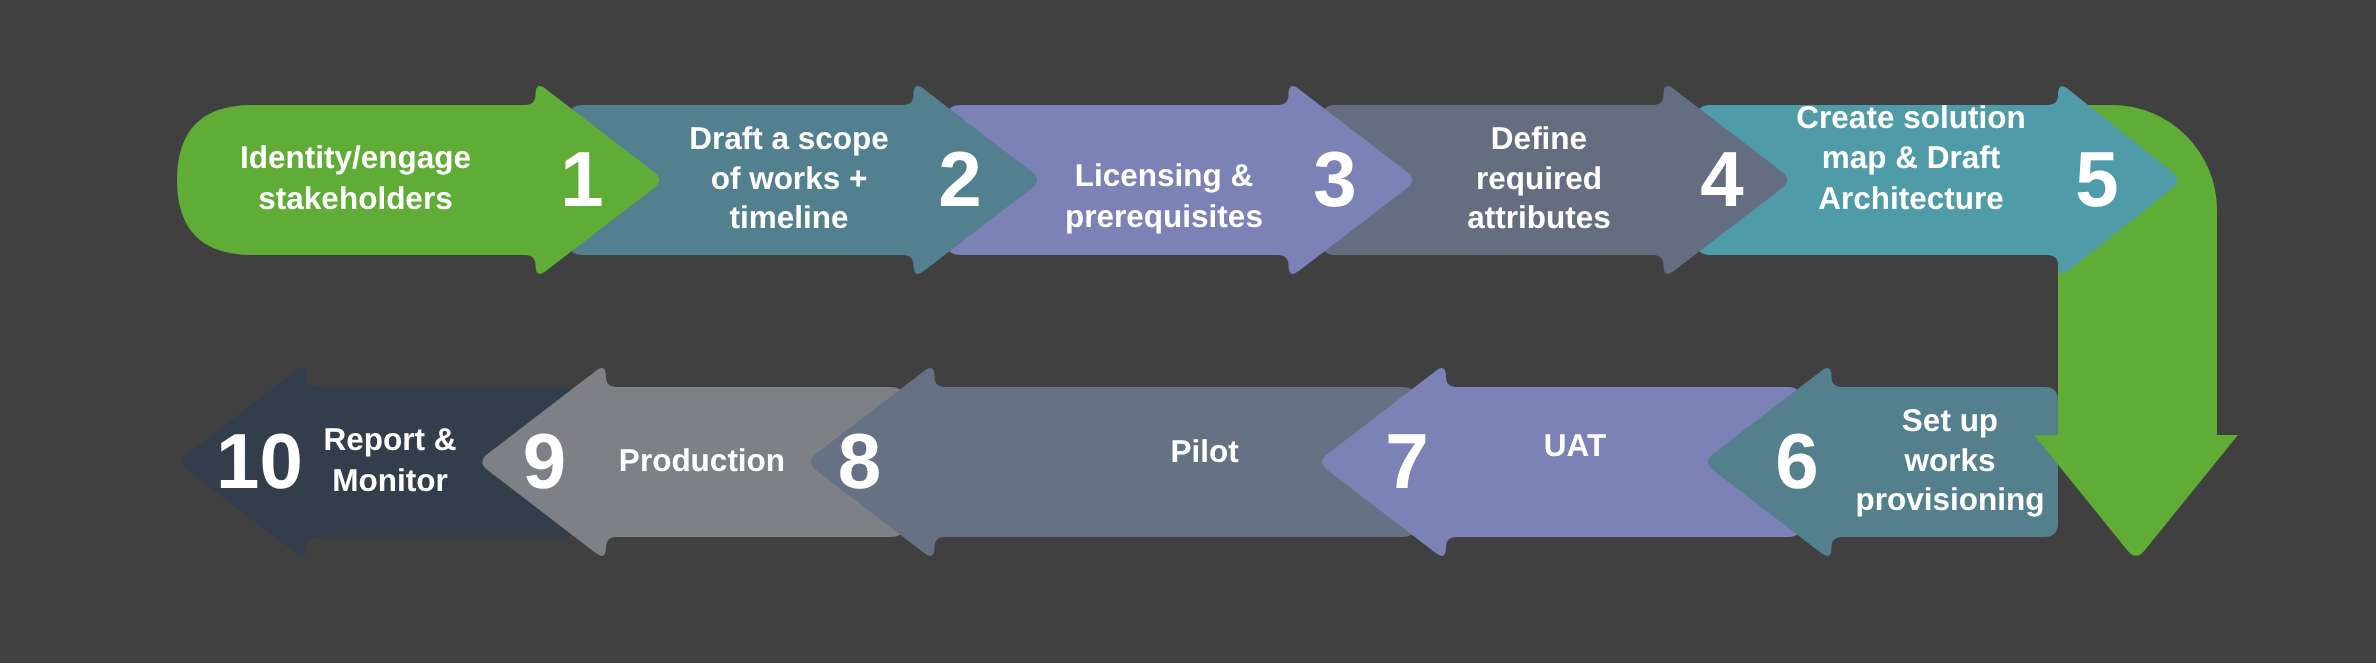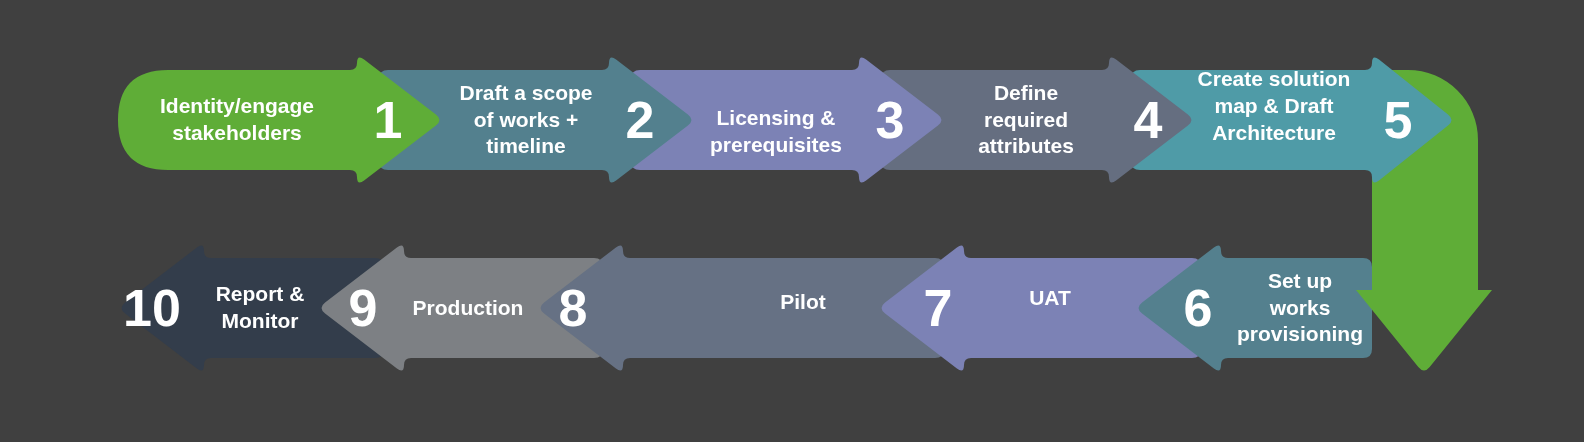--- a/index.html
+++ b/index.html
@@ -77,15 +77,15 @@
   <div class="num" style="left:348px;top:70px;width:80px;height:100px">1</div>
   <div class="num" style="left:600px;top:70px;width:80px;height:100px">2</div>
   <div class="num" style="left:850px;top:70px;width:80px;height:100px">3</div>
   <div class="num" style="left:1108px;top:70px;width:80px;height:100px">4</div>
   <div class="num" style="left:1358px;top:70px;width:80px;height:100px">5</div>
 
   <div class="num" style="left:1158px;top:258px;width:80px;height:100px">6</div>
   <div class="num" style="left:898px;top:258px;width:80px;height:100px">7</div>
   <div class="num" style="left:533px;top:258px;width:80px;height:100px">8</div>
   <div class="num" style="left:323px;top:258px;width:80px;height:100px">9</div>
-  <div class="num" style="left:112px;top:258px;width:80px;height:100px">10</div>
+  <div class="num" style="left:133px;top:258px;width:80px;height:100px">10</div>
 
 </div>
 
 </body></html>

